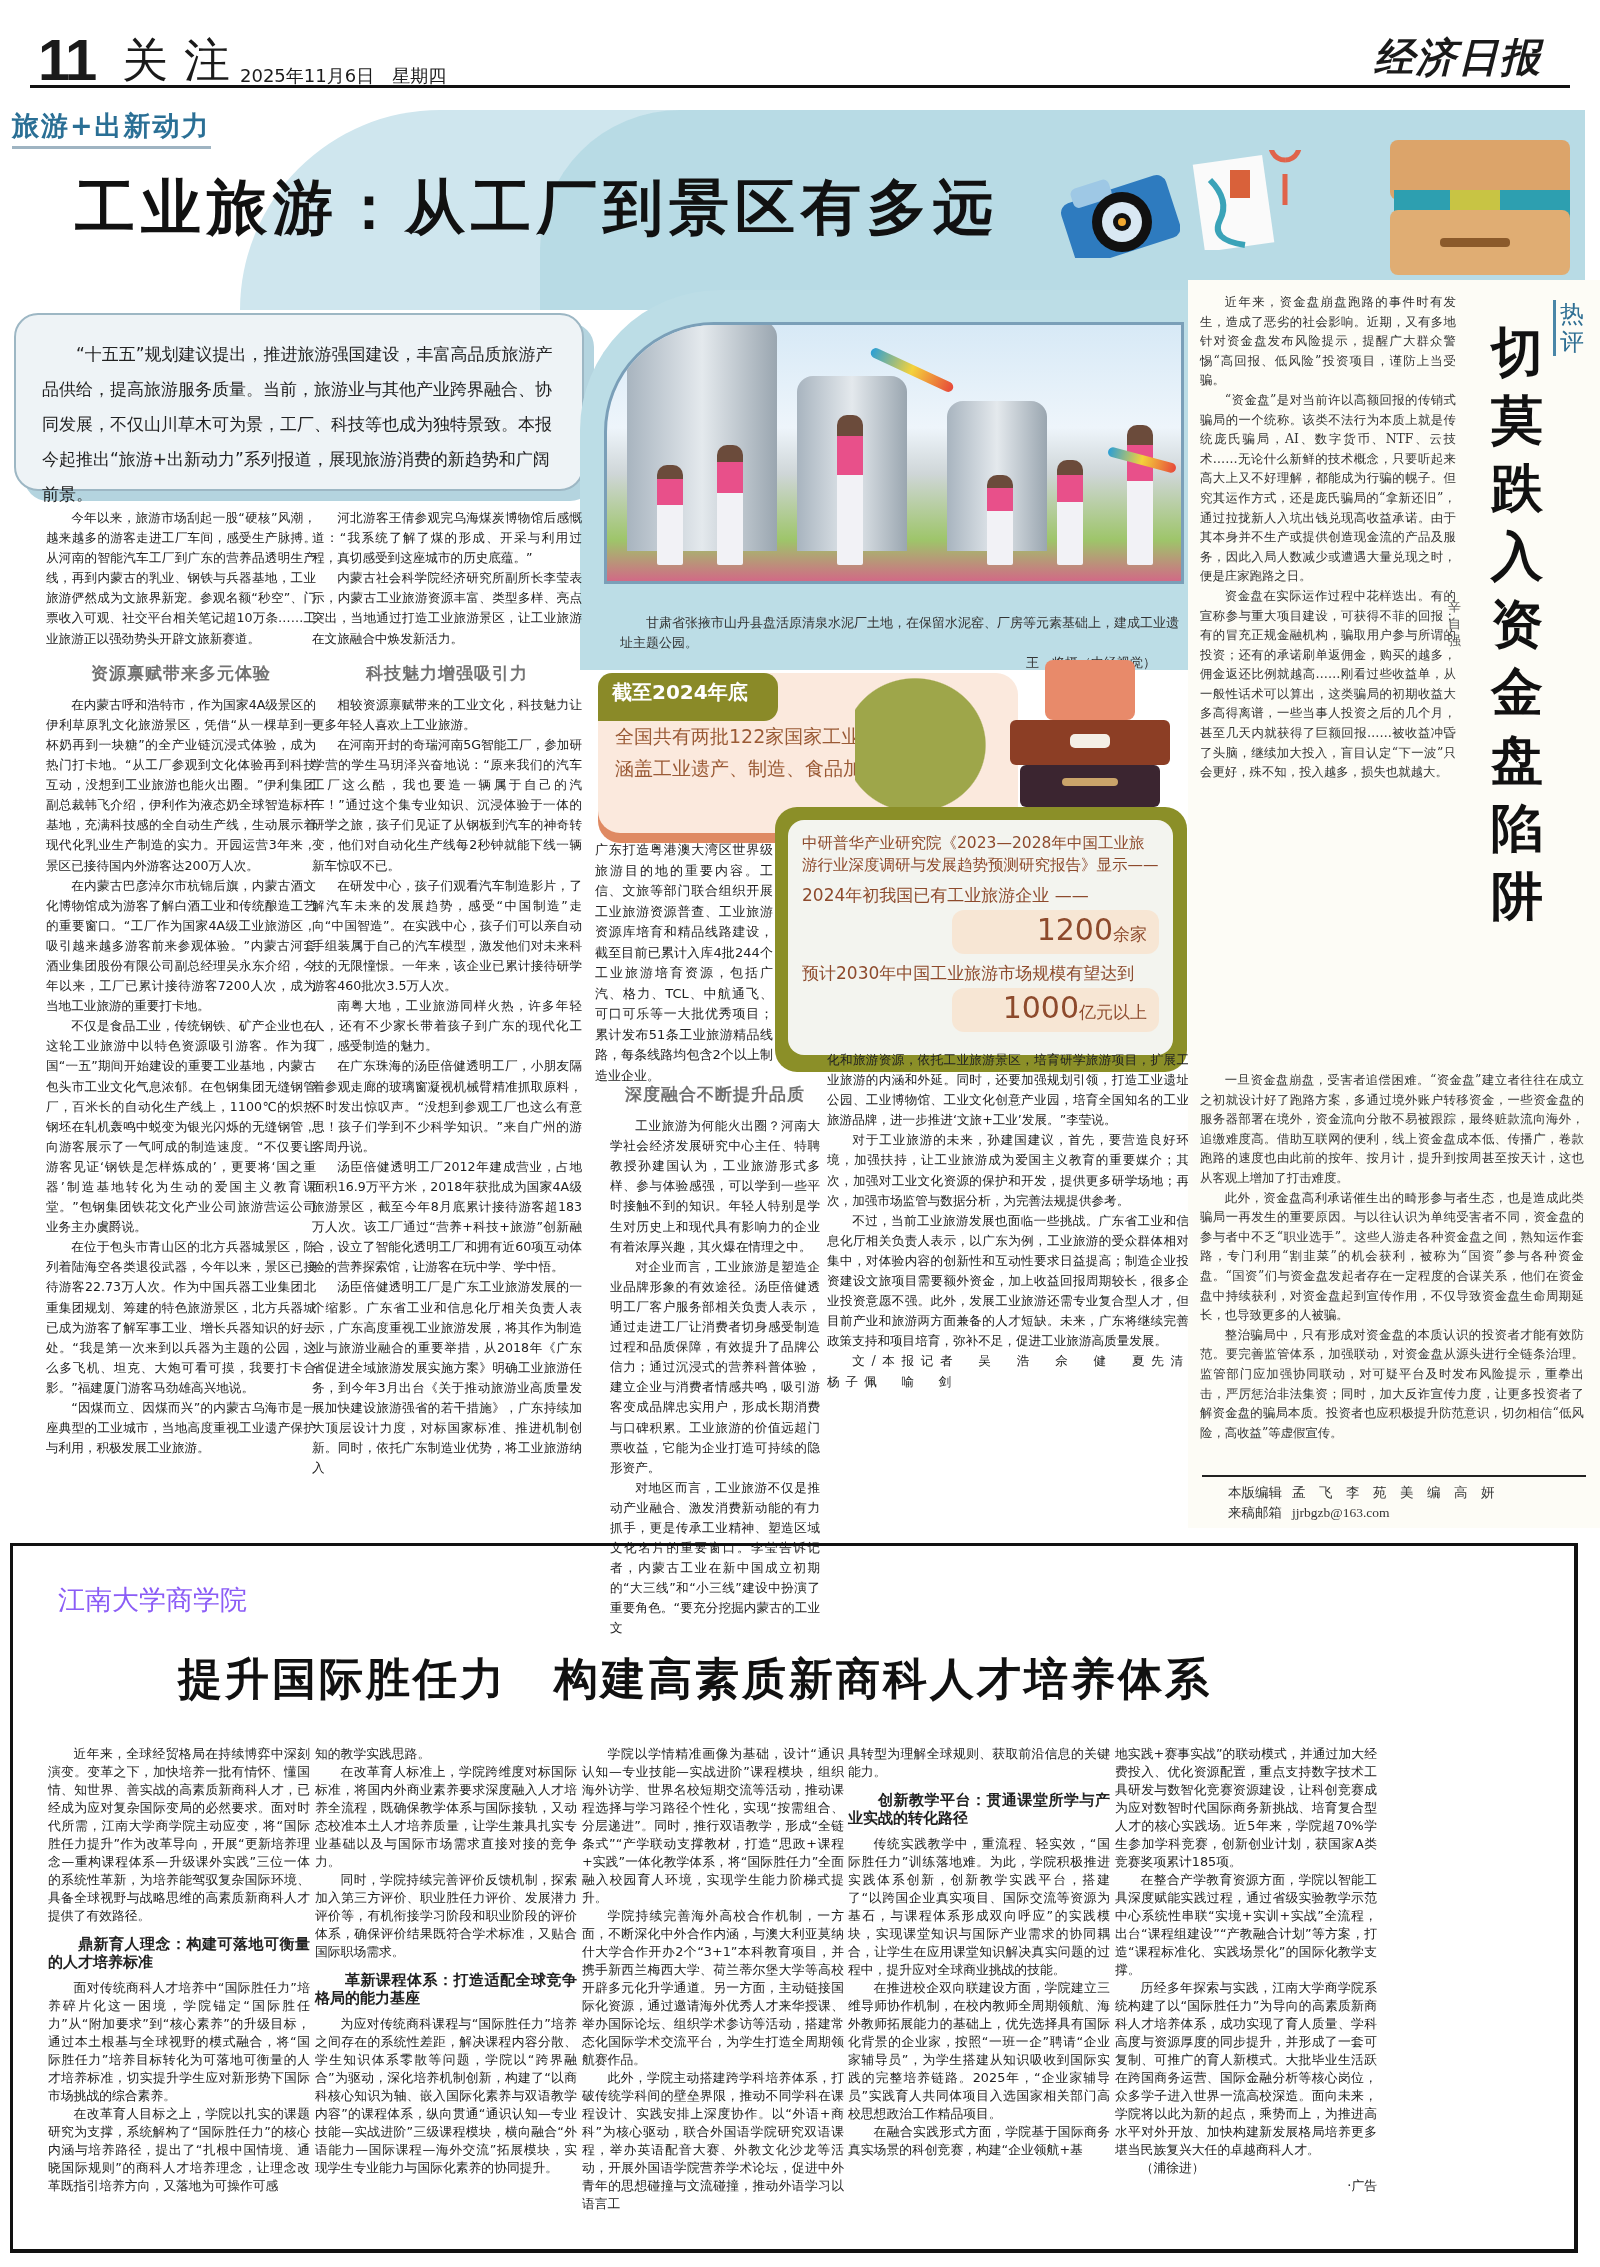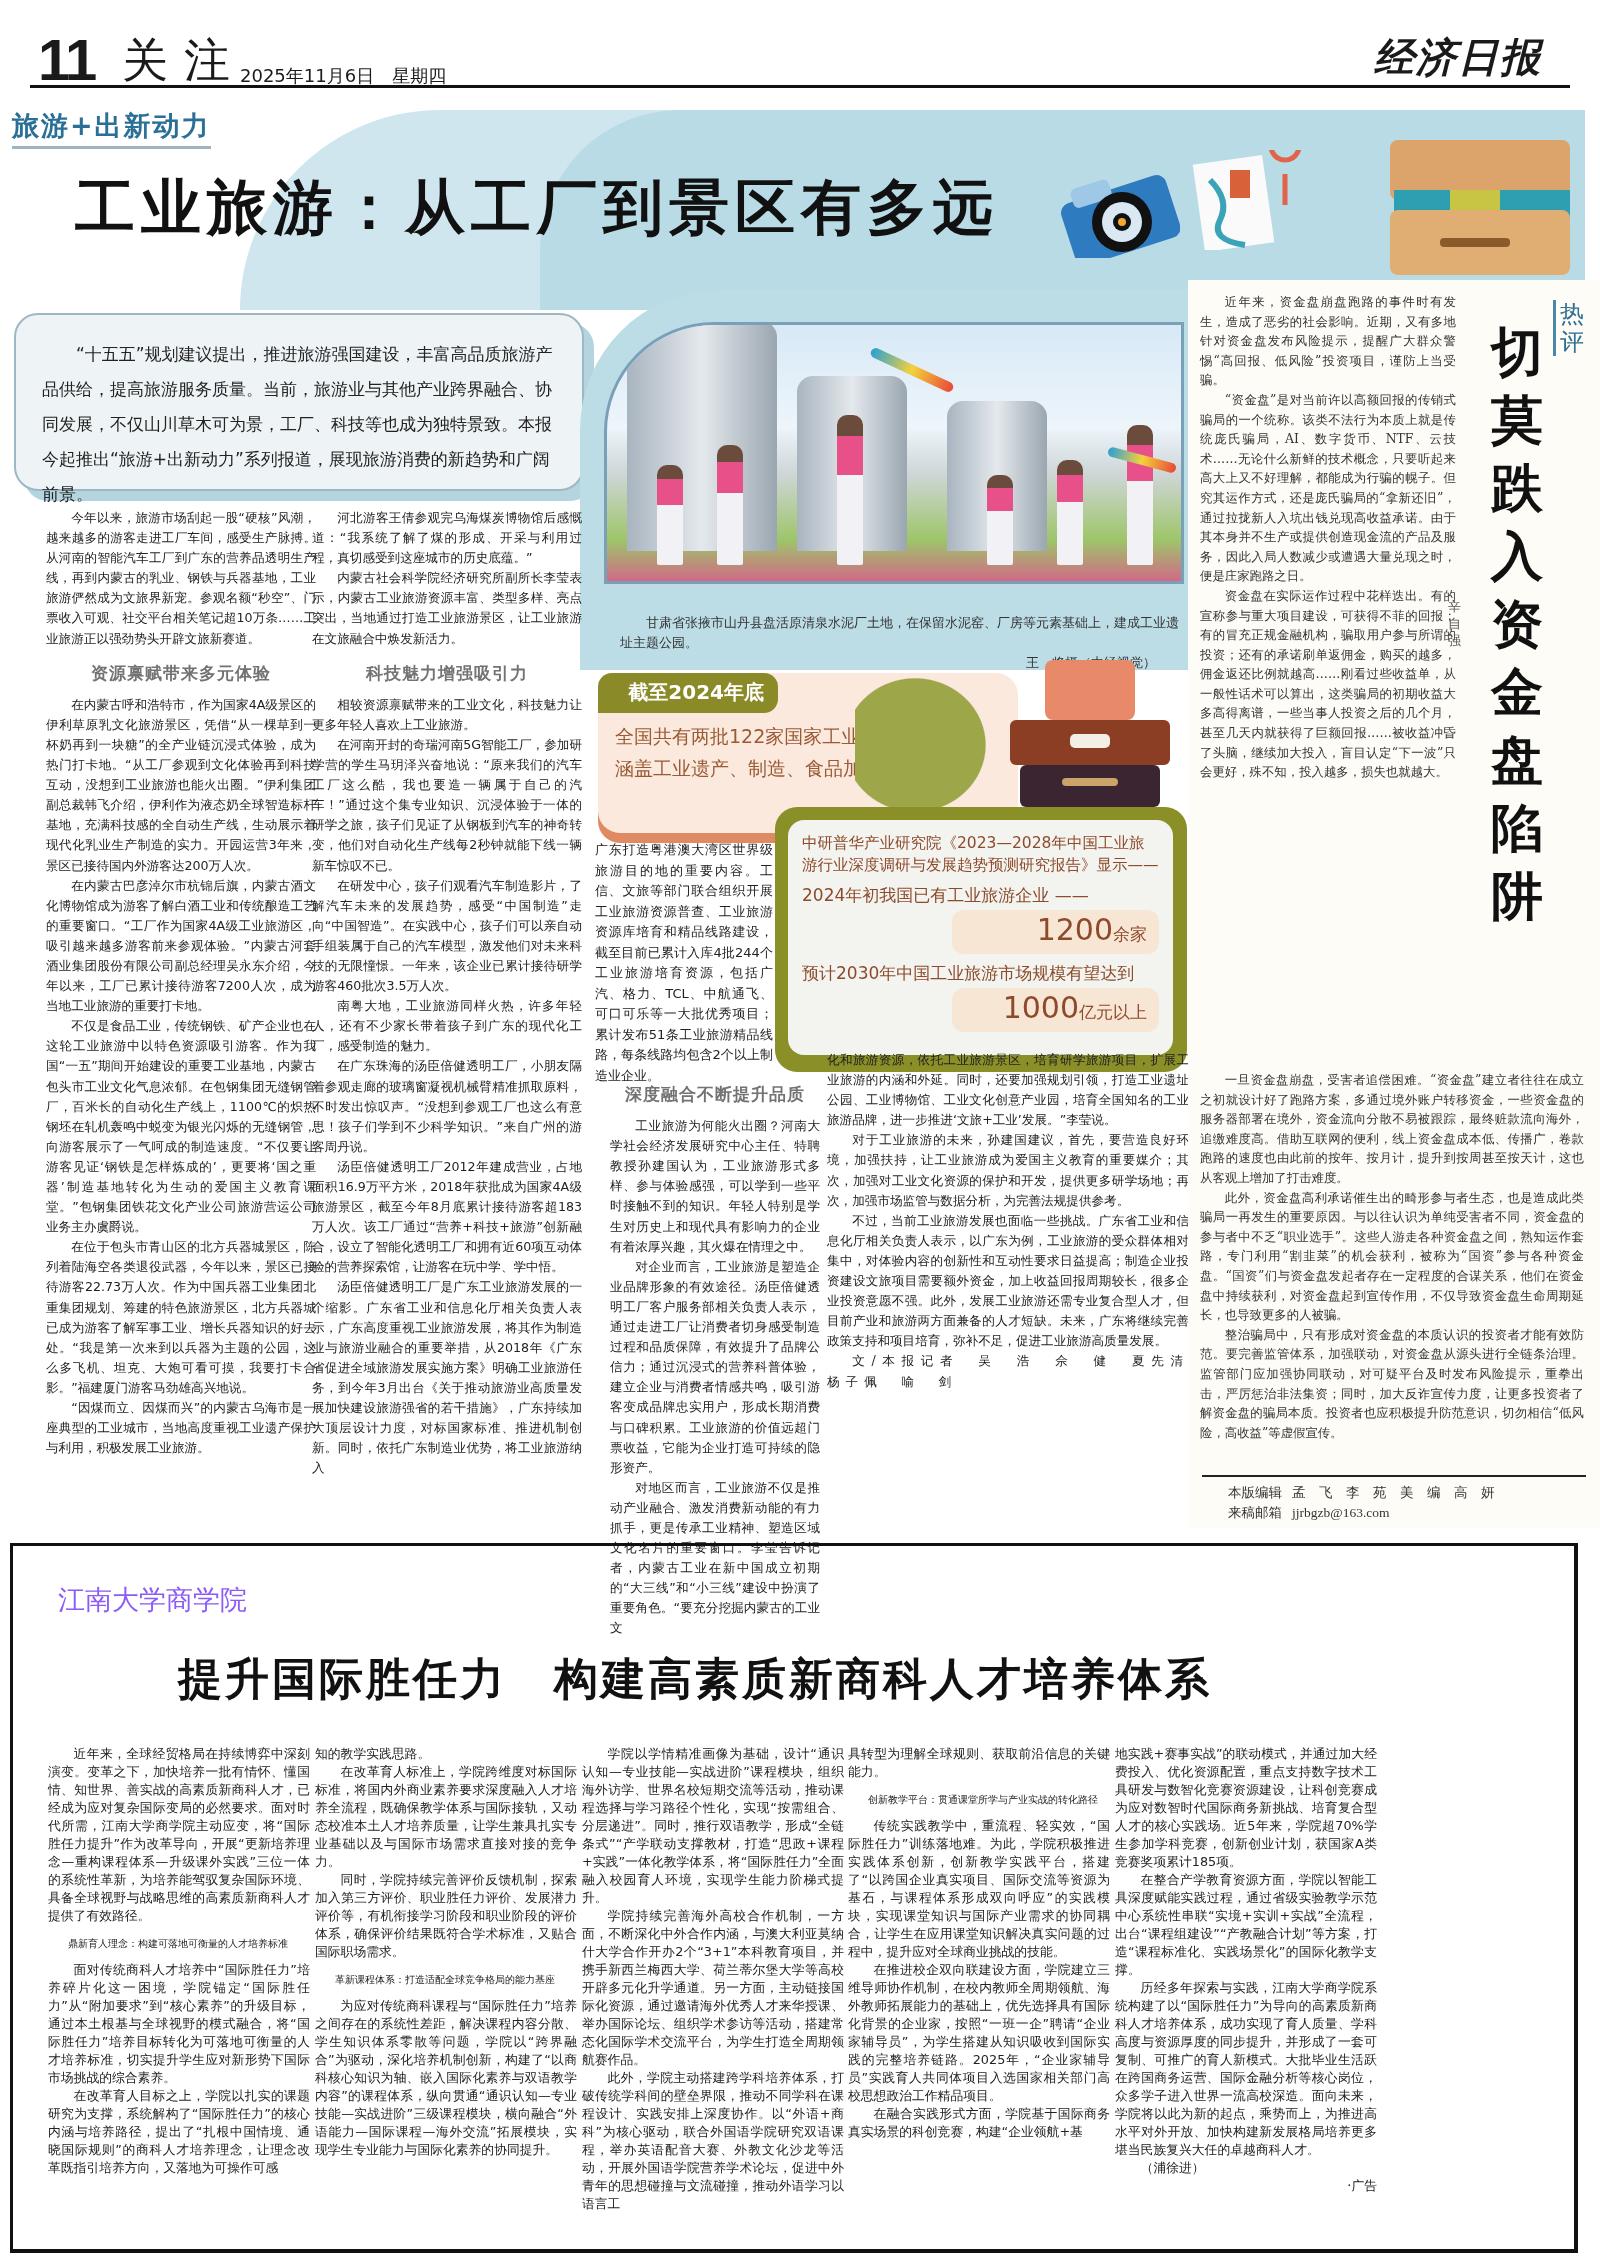--- a/index.html
+++ b/index.html
@@ -28,21 +28,21 @@
   .photo { position: absolute; left: 604px; top: 322px; width: 580px; height: 262px; border-radius: 110px 0 0 0; overflow: hidden; border: 3px solid #7a9fb8;
            background: linear-gradient(180deg, #d7e9f6 0%, #eef5fb 40%, #cfd6d8 58%, #9ec56a 84%, #d16a86 100%); }
   .silo { position: absolute; bottom: 30px; background: linear-gradient(90deg, #a8b4bf, #e4e9ed 50%, #9aa6b0); border-radius: 16px 16px 0 0; }
   .dancer { position: absolute; bottom: 16px; width: 26px; height: 120px; background: linear-gradient(180deg, #6b4b3b 0 14%, #e8508a 14% 40%, #f2f2f6 40% 100%); border-radius: 10px 10px 2px 2px; }
   .ribbon { position: absolute; height: 10px; border-radius: 6px; background: linear-gradient(90deg, #2b9fd6, #f4d23b, #e7483a); }
   .photo-caption { position: absolute; left: 620px; top: 613px; width: 560px; font-family: "DejaVu Serif", serif; font-size: 13px; line-height: 20px; color: #333; text-indent: 2em; }
   .photo-credit { display: block; text-align: right; padding-right: 24px; text-indent: 0; }
 
   
   .stat1 { position: absolute; left: 598px; top: 673px; width: 420px; height: 160px; background: #fbe9dd; border-radius: 22px; box-shadow: 0 10px 0 #df8a63; }
-  .stat1-tab { position: absolute; left: 598px; top: 673px; width: 180px; height: 40px; background: #8a8a28; color: #fff; border-radius: 14px 14px 14px 0; font-weight: bold; font-size: 20px; padding: 6px 14px; text-align: right; }
+  .stat1-tab { position: absolute; left: 598px; top: 673px; width: 180px; height: 48px; background: #8a8a28; color: #fff; border-radius: 14px 14px 14px 0; font-weight: bold; font-size: 20px; padding: 6px 14px; }
   .stat1-text { position: absolute; left: 615px; top: 720px; width: 390px; font-size: 19px; line-height: 32px; color: #9a5a35; }
   .leaf { position: absolute; left: 855px; top: 660px; width: 150px; height: 170px; background: radial-gradient(ellipse at 40% 50%, #9ea64a 0 55%, transparent 56%); }
   .stat2 { position: absolute; left: 775px; top: 807px; width: 412px; height: 265px; background: #8b8f28; border-radius: 22px; }
   .stat2-inner { position: absolute; left: 788px; top: 820px; width: 385px; height: 235px; background: #f3f4ef; border-radius: 16px; padding: 12px 14px; font-size: 15.5px; line-height: 22px; color: #8d4a2c; }
   .stat2-line { display: block; }
   .stat2-label { display: block; margin-top: 8px; font-size: 17px; }
   .stat2-value { display: block; text-align: right; margin: 4px 0 0 150px; background: #f7e6d4; border-radius: 12px; padding: 2px 12px; font-size: 30px; line-height: 36px; }
   .stat2-value small { font-size: 17px; }
 
   .suitcases { position: absolute; left: 1000px; top: 660px; width: 180px; height: 150px; }
@@ -70,21 +70,21 @@
   .editor-rule { position: absolute; left: 1202px; top: 1475px; width: 384px; border-top: 2px solid #222; }
   .editors { position: absolute; left: 1228px; top: 1483px; font-family: Liberation Serif, serif; font-size: 13.5px; line-height: 20px; color: #333; }
   .editors .row span { margin-right: 10px; }
 
   
   .ad-box { position: absolute; left: 10px; top: 1543px; width: 1568px; height: 710px; border: 3px solid #111; border-right-width: 4px; border-bottom-width: 4px; }
   .ad-org { position: absolute; left: 58px; top: 1582px; font-size: 27px; color: #8b5cf6; }
   .ad-title { position: absolute; left: 178px; top: 1650px; font-family: "DejaVu Sans", sans-serif; font-weight: 900; font-size: 44px; letter-spacing: 3px; color: #111; }
   .ad-col { position: absolute; top: 1737px; width: 262px; height: 500px; font-size: 12.8px; line-height: 18px; text-align: justify; color: #222; margin-top: 8px; }
   .ad-col p { text-indent: 2em; }
-  .ad-col h4 { font-size: 10px; font-weight: normal; margin: 10px 0 8px; text-indent: 2em; color: #222; }
+  .ad-col h4 { font-size: 15px; font-weight: bold; margin: 10px 0 8px; text-indent: 2em; color: #222; }
   .ad1 { left: 48px; } .ad2 { left: 315px; } .ad3 { left: 582px; } .ad4 { left: 848px; }
   .ad-sign { text-align: left; font-family: "DejaVu Serif", serif; }
   .ad-label { text-align: right; font-family: "DejaVu Serif", serif; }
 </style>
 </head>
 <body>
 
 <header class="masthead">
   <span class="page-num">11</span>
   <span class="section-name">关注</span>

